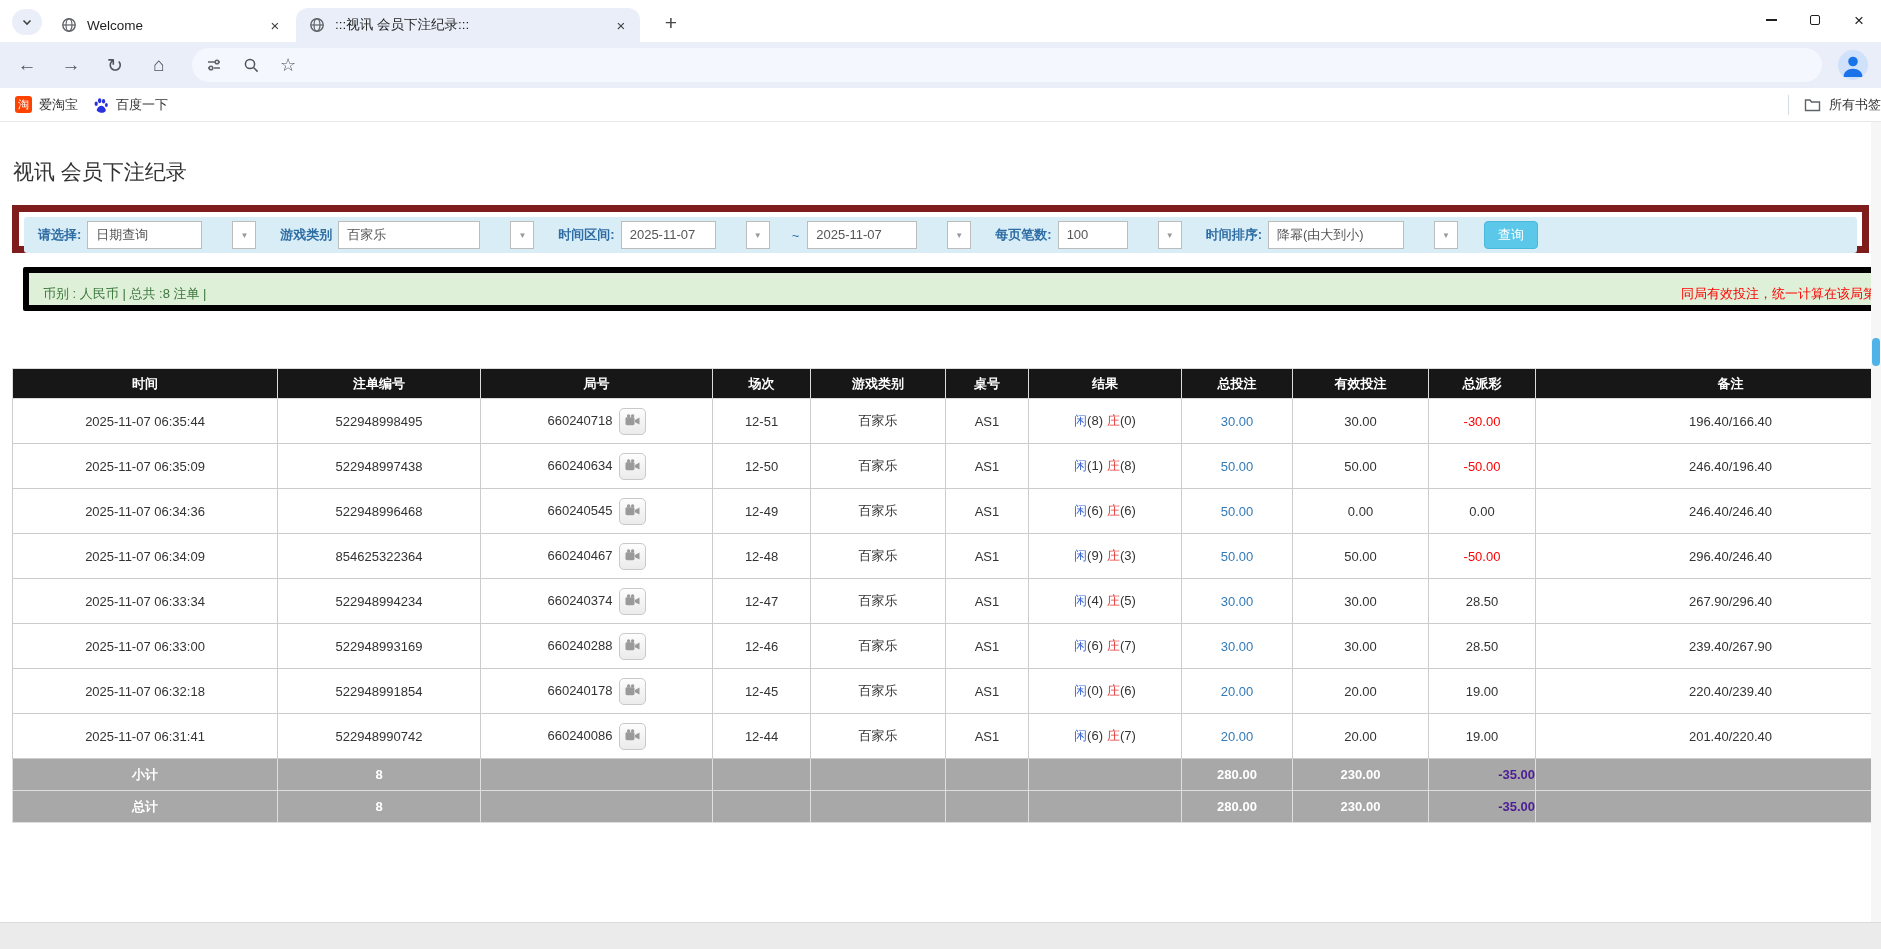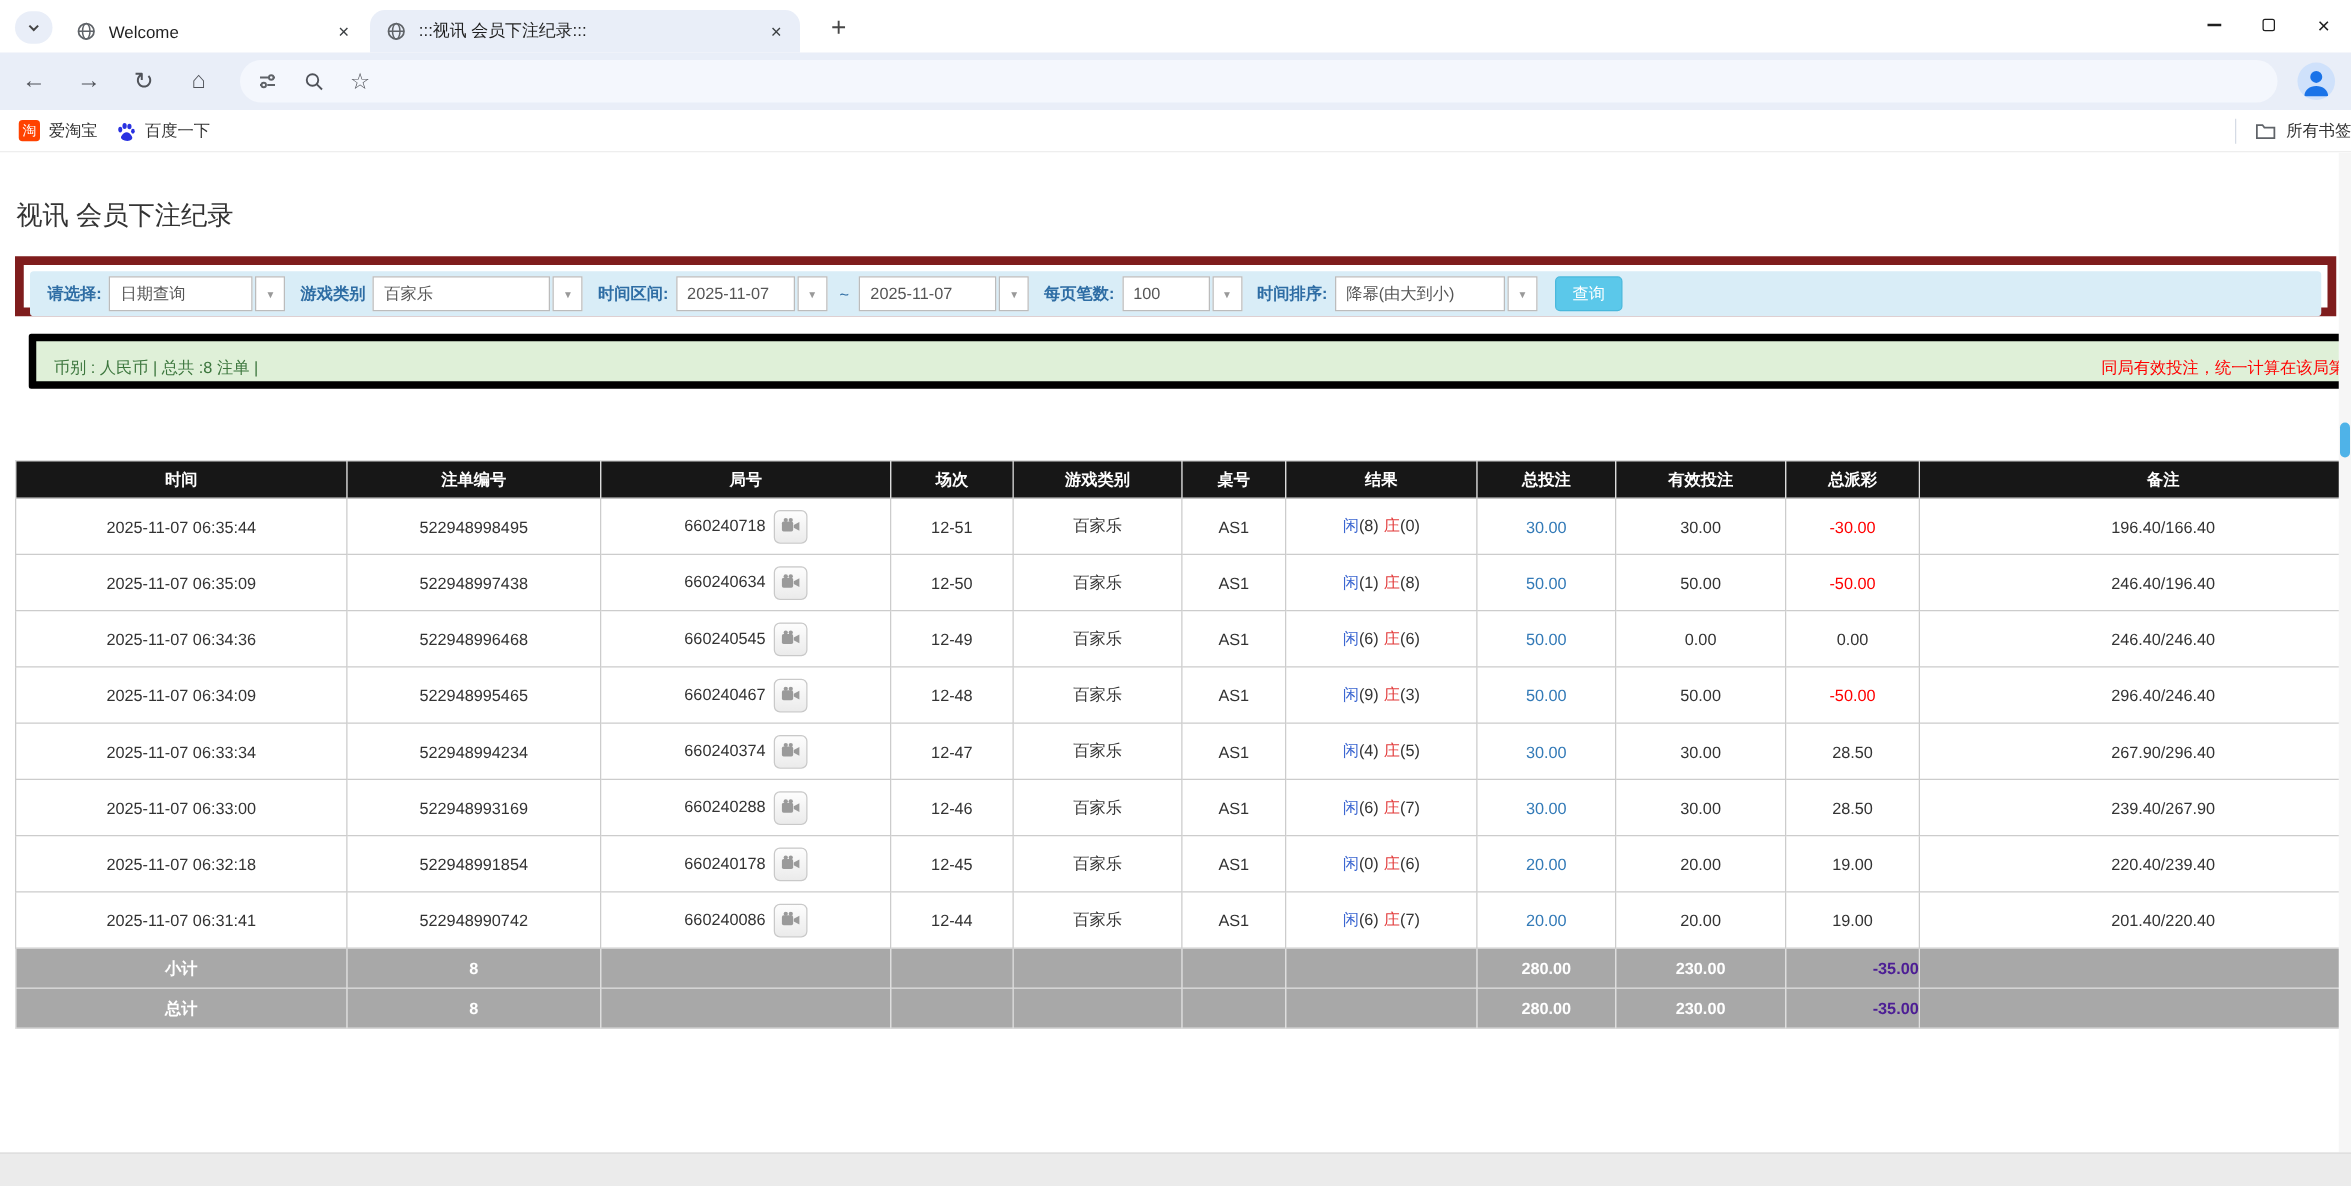--- a/index.html
+++ b/index.html
@@ -49,21 +49,21 @@
 
   
   .content { position:absolute; top:122px; left:0; width:1881px; height:827px; background:#fff; overflow:hidden; }
   .page-title { position:absolute; left:13px; top:36px; font-size:21px; font-weight:400; color:#333; }
 
   .filter-panel { position:absolute; left:12px; top:83px; width:1857px; height:48px;
                   border:7px solid #7f1d1d; background:#fff; padding:5px; }
   .filter-bar { width:100%; height:36px; background:#d9edf7; border-radius:3px; display:flex;
                 align-items:center; padding-left:10px; }
   .f-label { font-size:13px; font-weight:bold; color:#2e6da4; margin:0 6px 0 4px; white-space:nowrap; }
-  .combo { display:flex; margin-right:8px; }
+  .combo { display:flex; margin-right:20px;gap:28px; }
   .combo-text { height:28px; line-height:26px; padding:0 8px; font-size:13px; color:#555; background:#fff;
                 border:1px solid #bcbcbc; white-space:nowrap; overflow:hidden; }
   .combo-arrow { width:24px; height:28px; margin-left:2px; background:#fff; border:1px solid #bcbcbc;
                  display:flex; align-items:center; justify-content:center; font-size:8px; color:#999; }
   .w-select  { width:115px; } .w-game { width:142px; } .w-date1 { width:95px; } .w-date2 { width:110px; }
   .w-size { width:70px; } .w-sort { width:136px; }
   .tilde { font-size:13px; color:#2e6da4; margin:0 8px 0 2px; }
   .search-btn { height:28px; margin-left:6px; padding:0 13px; background:#5bc8ea; border:1px solid #49b8dc;
                 border-radius:4px; color:#fff; font-size:13px; cursor:pointer; }
 
@@ -333,21 +333,21 @@
           <td>百家乐</td>
           <td>AS1</td>
           <td><span class="res-player"><span class="res-char">闲</span>(6)</span><span class="res-banker"><span class="res-char">庄</span>(6)</span></td>
           <td class="link">50.00</td>
           <td>0.00</td>
           <td>0.00</td>
           <td>246.40/246.40</td>
         </tr>
         <tr>
           <td>2025-11-07 06:34:09</td>
-          <td>522948995465</td>
+          <td>854625322364</td>
           <td>660240467<button class="video-btn">
   <svg width="15" height="14" viewBox="0 0 15 14">
     <circle cx="3.6" cy="2" r="1.7" fill="#9a9a9a"></circle>
     <circle cx="7.6" cy="2" r="1.7" fill="#9a9a9a"></circle>
     <rect x="0.5" y="3.2" width="9" height="8" rx="1.4" fill="#9a9a9a"></rect>
     <path d="M10 6L14.5 3.6v7L10 8.2z" fill="#9a9a9a"></path>
   </svg>
 </button></td>
           <td>12-48</td>
           <td>百家乐</td>

